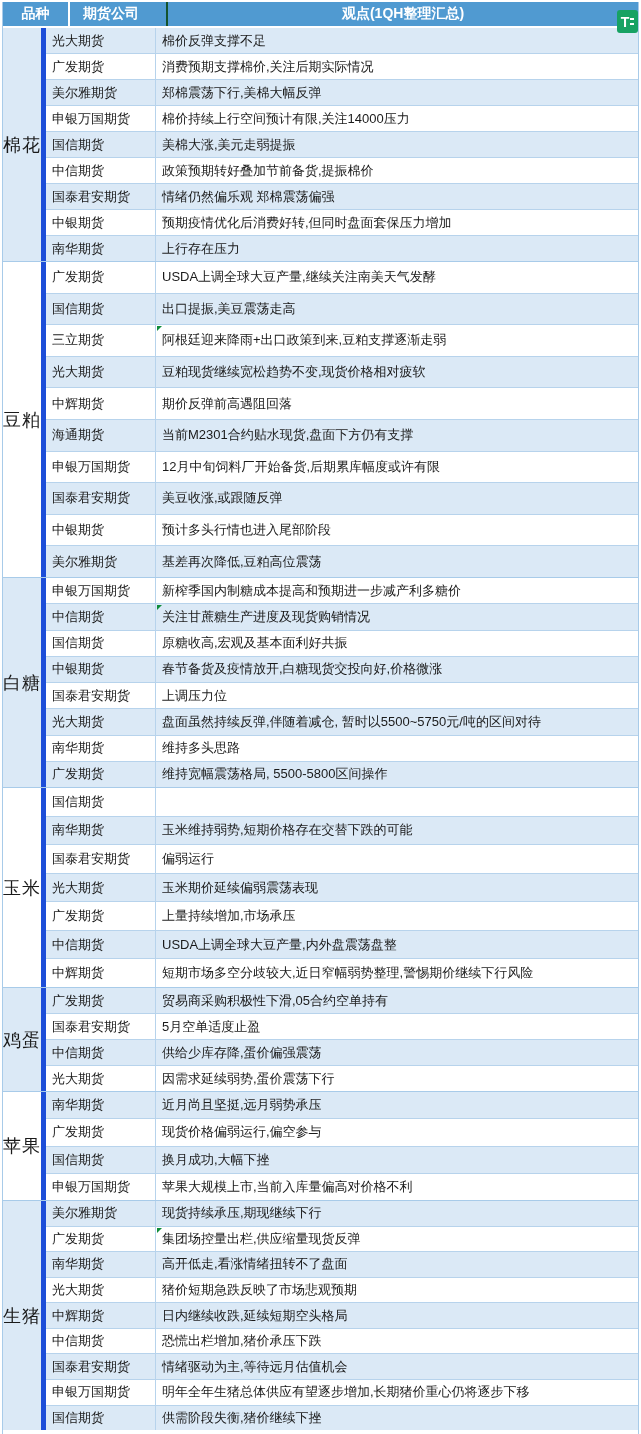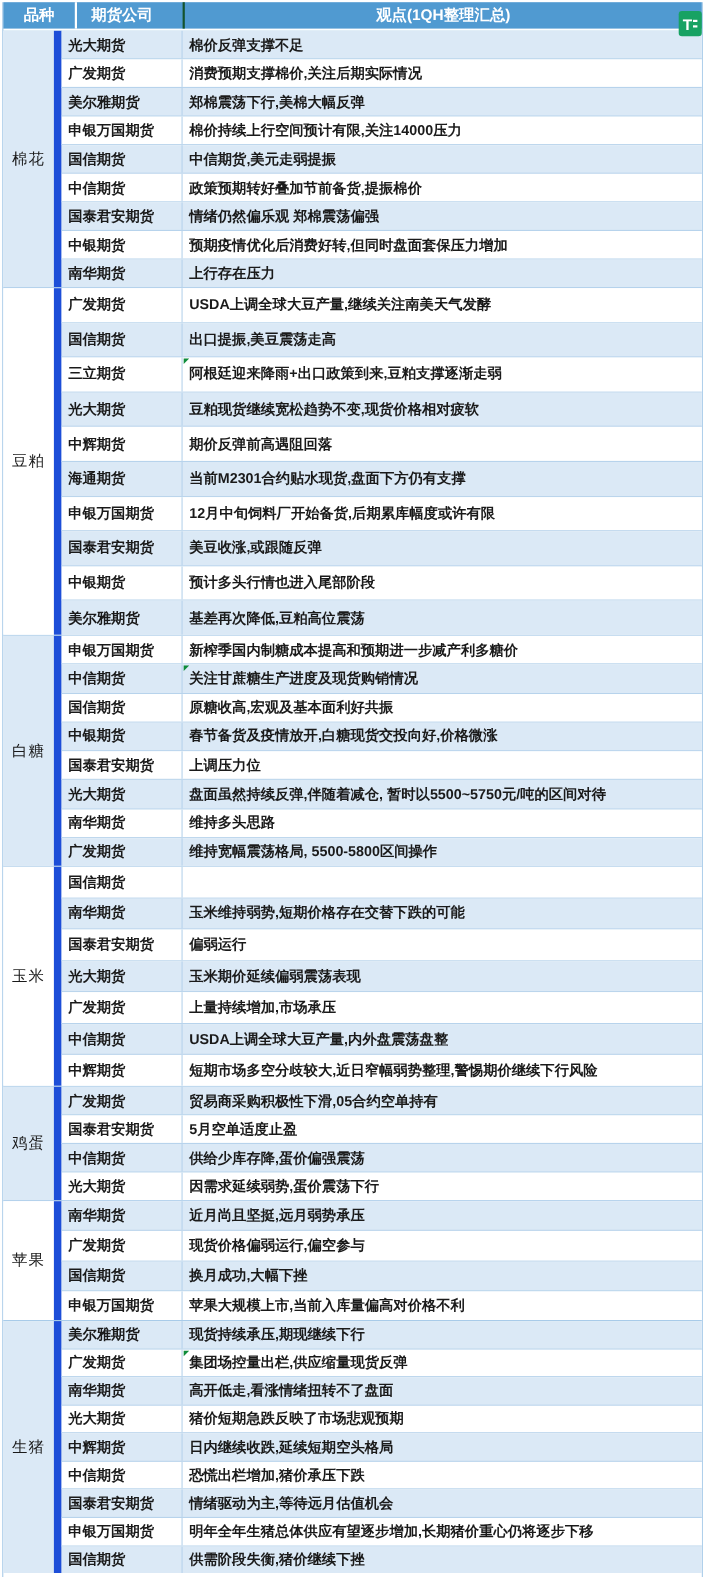--- a/index.html
+++ b/index.html
@@ -41,30 +41,30 @@
   .section { display: flex; border-bottom: 1px solid #A8CBE9; }
   .section:last-child { border-bottom: none; }
   .sec0 { height: 234px; }
   .sec1 { height: 316px; }
   .sec2 { height: 210px; }
   .sec3 { height: 200px; }
   .sec4 { height: 104px; }
   .sec5 { height: 109px; }
   .sec6 { height: 229px; }
   .cat {
-    width: 53px;
-    border-right: 7px solid #1d4ed8;
+    width: 43px;
+    border-right: 5px solid #1d4ed8;
     display: flex;
     align-items: center;
     justify-content: center;
-    font-size: 14px;
+    font-size: 18px;
     letter-spacing: 1px;
   }
   .rows { flex: 1; display: flex; flex-direction: column; }
-  .row { flex: 1; display: flex; border-bottom: 1px solid #B7D3EC; font-weight: bold; }
+  .row { flex: 1; display: flex; border-bottom: 1px solid #B7D3EC; }
   .row:last-child { border-bottom: none; }
   .band { background: #DBE9F6; }
   .plain { background: #FFFFFF; }
   .cell { display: flex; align-items: center; font-size: 13px; }
   .company {
     width: 110px;
     padding-left: 6px;
     border-right: 1px solid #B7D3EC;
     white-space: nowrap;
     overflow: hidden;
@@ -132,21 +132,21 @@
           </div>
           <div class="row plain">
             <div class="cell company">申银万国期货</div>
             <div class="cell viewpoint">
               <span class="vp-text">棉价持续上行空间预计有限,关注14000压力</span>
             </div>
           </div>
           <div class="row band">
             <div class="cell company">国信期货</div>
             <div class="cell viewpoint">
-              <span class="vp-text">中信期货,美元走弱提振</span>
+              <span class="vp-text">美棉大涨,美元走弱提振</span>
             </div>
           </div>
           <div class="row plain">
             <div class="cell company">中信期货</div>
             <div class="cell viewpoint">
               <span class="vp-text">政策预期转好叠加节前备货,提振棉价</span>
             </div>
           </div>
           <div class="row band">
             <div class="cell company">国泰君安期货</div>

